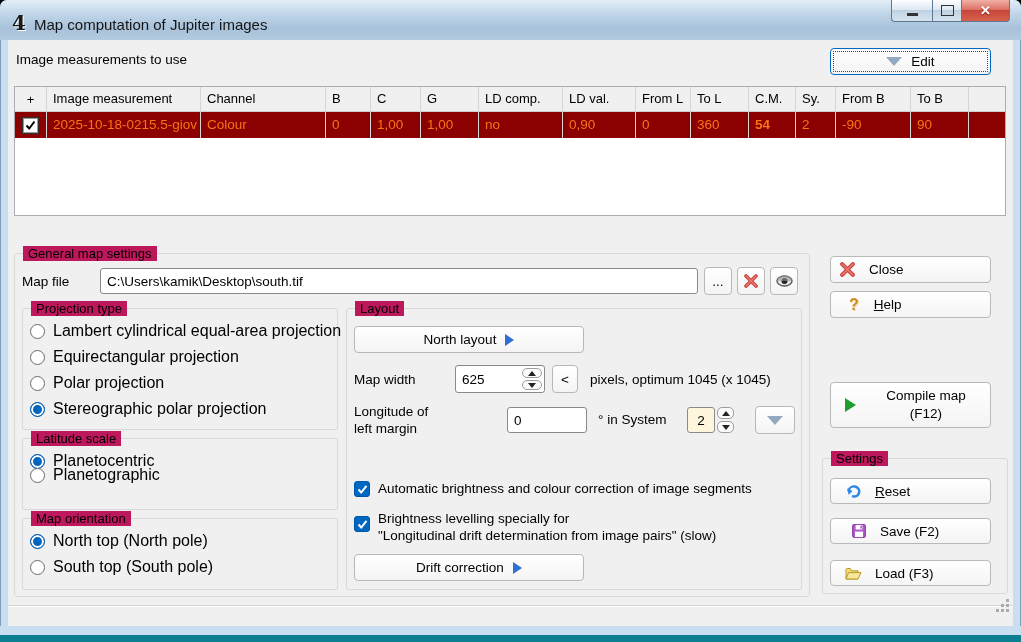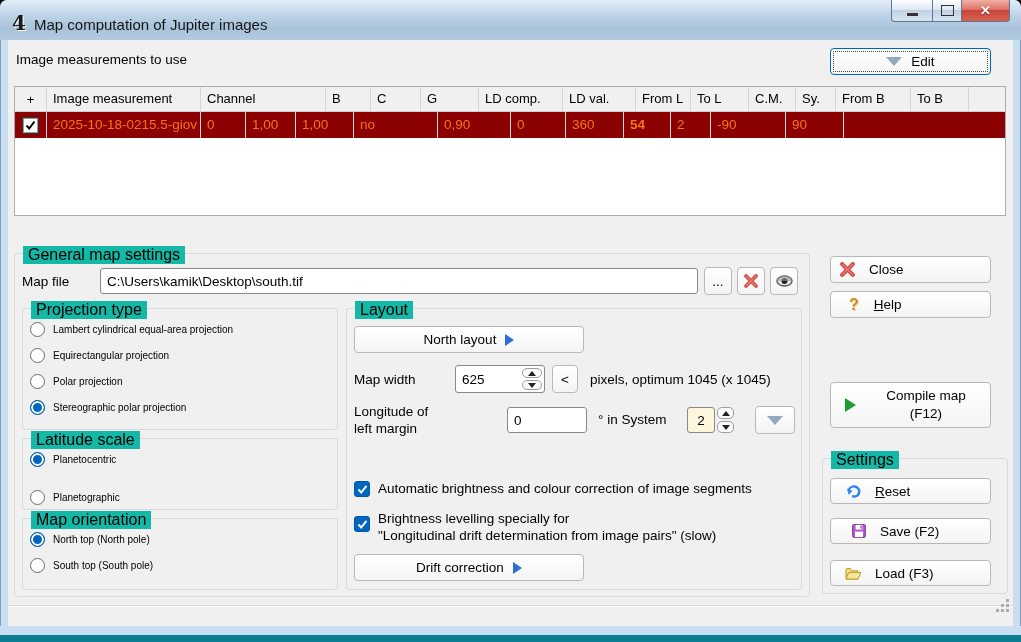--- a/index.html
+++ b/index.html
@@ -32,24 +32,24 @@
   .teal-strip{position:absolute;left:0;top:635px;width:1021px;height:7px;background:#0c7e92;}
   
   .client{position:absolute;left:8px;top:40px;width:1005px;height:586px;background:#f0f0f0;}
   .divider{position:absolute;left:0;top:565px;width:1005px;height:1px;background:#d6d6d6;box-shadow:0 1px 0 #fff;}
   .grip{position:absolute;left:988px;top:559px;width:14px;height:14px;}
   .grip i{position:absolute;width:3px;height:3px;background:#a8adb2;}
   
   .btn{background:linear-gradient(180deg,#ffffff,#f4f4f4);border:1px solid #b8b8b8;border-radius:4px;
        display:flex;align-items:center;justify-content:center;gap:9px;font-size:13.5px;color:#000;box-sizing:border-box;}
   .groupbox{border:1px solid #d9d9d9;border-radius:3px;box-sizing:border-box;}
-  .grouplabel{position:absolute;top:-8px;left:8px;background:#14b8a6;padding:0 5px;font-size:16px;white-space:nowrap;}
+  .grouplabel{position:absolute;top:-8px;left:8px;background:#be185d;padding:0 5px;font-size:13px;white-space:nowrap;}
   .field{background:#fff;border:1px solid #8a8a8a;border-radius:3px;box-sizing:border-box;
        display:flex;align-items:center;padding-left:6px;font-size:13.5px;}
-  .radio-row{position:absolute;display:flex;align-items:center;gap:8px;white-space:nowrap;font-size:10px;}
+  .radio-row{position:absolute;display:flex;align-items:center;gap:8px;white-space:nowrap;font-size:16px;}
   .radio{width:15px;height:15px;border-radius:50%;box-sizing:border-box;background:#fff;border:1px solid #6a6a6a;flex:0 0 15px;}
   .radio.sel{background:#0067c0;border:1px solid #0056a8;box-shadow:inset 0 0 0 2px #fff, inset 0 0 0 7px #0067c0;}
   .chk{width:16px;height:16px;border-radius:3px;background:#0067c0;border:1px solid #0056a8;box-sizing:border-box;
        display:flex;align-items:center;justify-content:center;flex:0 0 16px;}
   .chk svg{display:block;}
   .chk-row{position:absolute;display:flex;gap:8px;font-size:13.5px;align-items:flex-start;}
   .tri-right{width:0;height:0;border-top:6px solid transparent;border-bottom:6px solid transparent;border-left:9px solid #2f6fd6;}
   .tri-right.green{border-left-color:#1e9e31;}
   .tri-down{width:0;height:0;border-left:8px solid transparent;border-right:8px solid transparent;border-top:9px solid #93a9c0;}
   .spinbtn{border:1px solid #9d9d9d;border-radius:5px;background:#fafafa;display:flex;align-items:center;justify-content:center;box-sizing:border-box;}
@@ -121,20 +121,21 @@
       </div>
       <div class="tbl-row">
         <div class="c center" style="width:32px;">
           <span class="rowchk">
             <svg width="11" height="11" viewBox="0 0 11 11">
                 <polyline points="1.5,5.5 4.2,8.5 9.5,1.5" fill="none" stroke="#000" stroke-width="2"></polyline>
               </svg>
           </span>
         </div>
         <div class="c" style="width:154px;">2025-10-18-0215.5-giov</div>
+        <div class="c" style="width:125px;">Colour</div>
         <div class="c" style="width:45px;">0</div>
         <div class="c" style="width:50px;">1,00</div>
         <div class="c" style="width:58px;">1,00</div>
         <div class="c" style="width:84px;">no</div>
         <div class="c" style="width:73px;">0,90</div>
         <div class="c" style="width:55px;">0</div>
         <div class="c" style="width:58px;">360</div>
         <div class="c bold" style="width:47px;">54</div>
         <div class="c" style="width:40px;">2</div>
         <div class="c" style="width:75px;">-90</div>
@@ -184,21 +185,21 @@
       <span>Stereographic polar projection</span>
     </div>
 
     <div class="groupbox abs" style="left:14px;top:398px;width:316px;height:72px;">
       <div class="grouplabel">Latitude scale</div>
     </div>
     <div class="radio-row" style="left:22px;top:412px;">
       <span class="radio sel"></span>
       <span>Planetocentric</span>
     </div>
-    <div class="radio-row" style="left:22px;top:450px;text-align:right;">
+    <div class="radio-row" style="left:22px;top:426px;text-align:right;">
       <span class="radio"></span>
       <span>Planetographic</span>
     </div>
 
     <div class="groupbox abs" style="left:14px;top:478px;width:316px;height:72px;">
       <div class="grouplabel">Map orientation</div>
     </div>
     <div class="radio-row" style="left:22px;top:492px;">
       <span class="radio sel"></span>
       <span>North top (North pole)</span>

